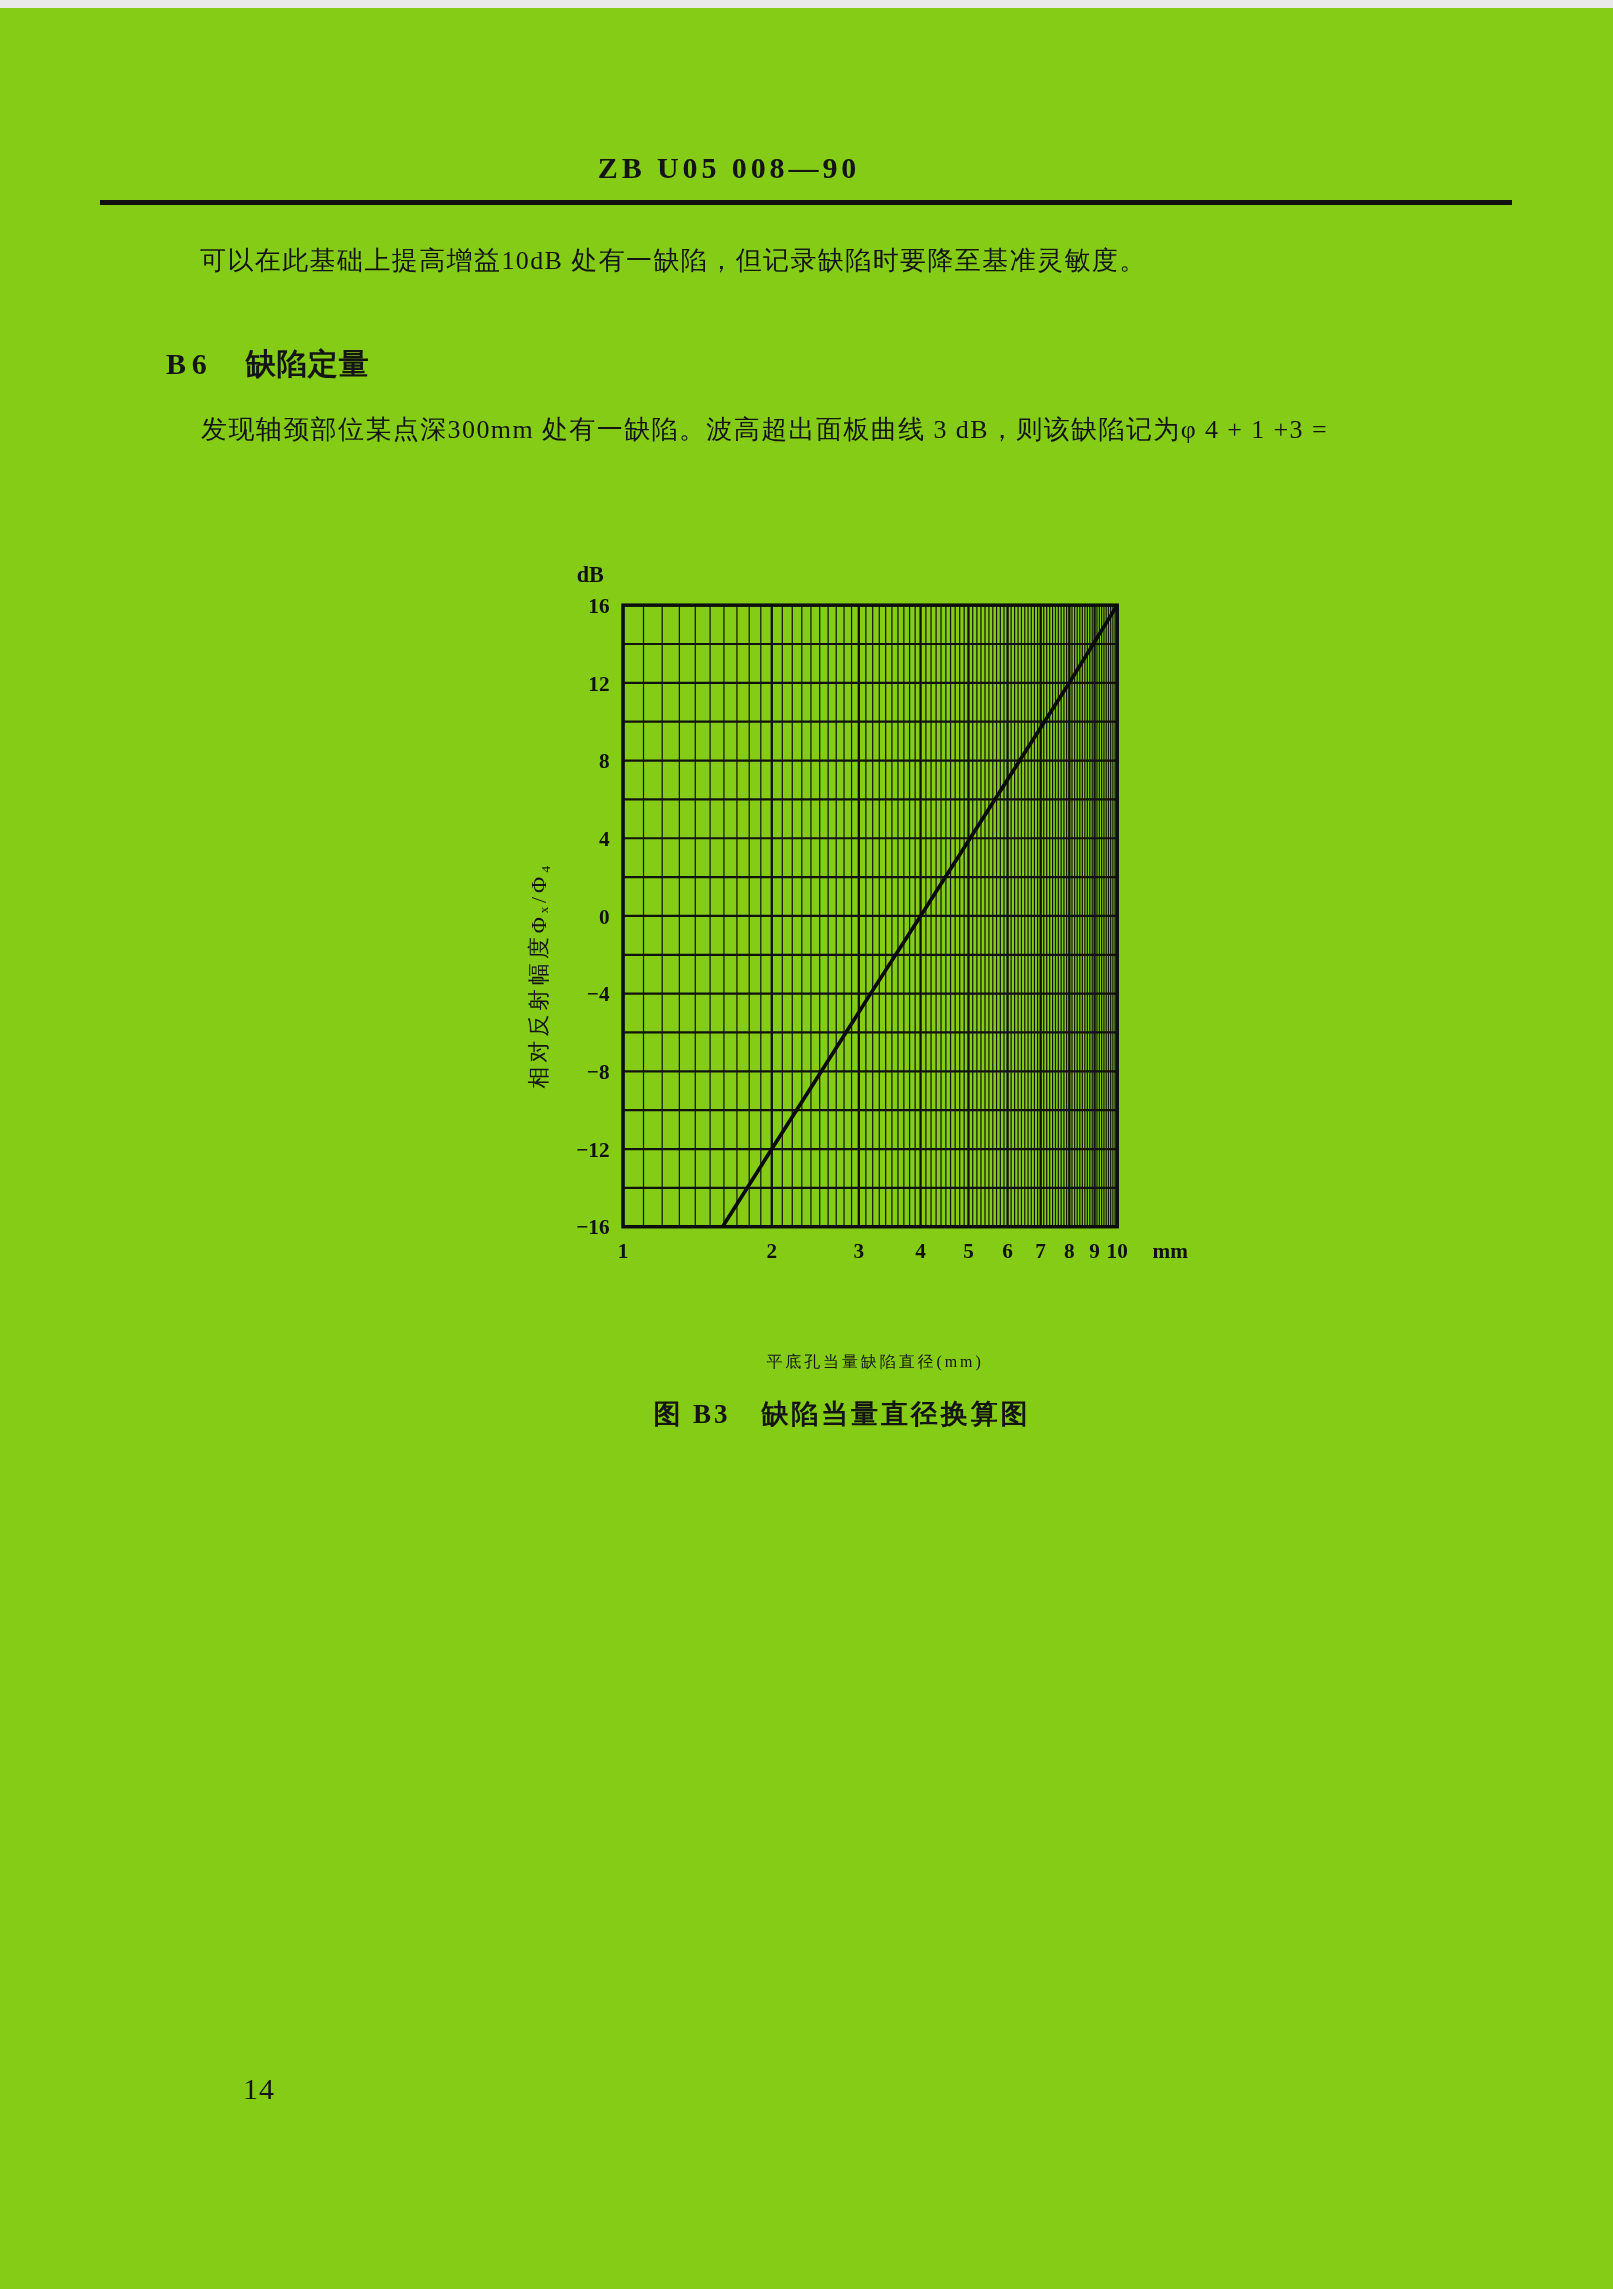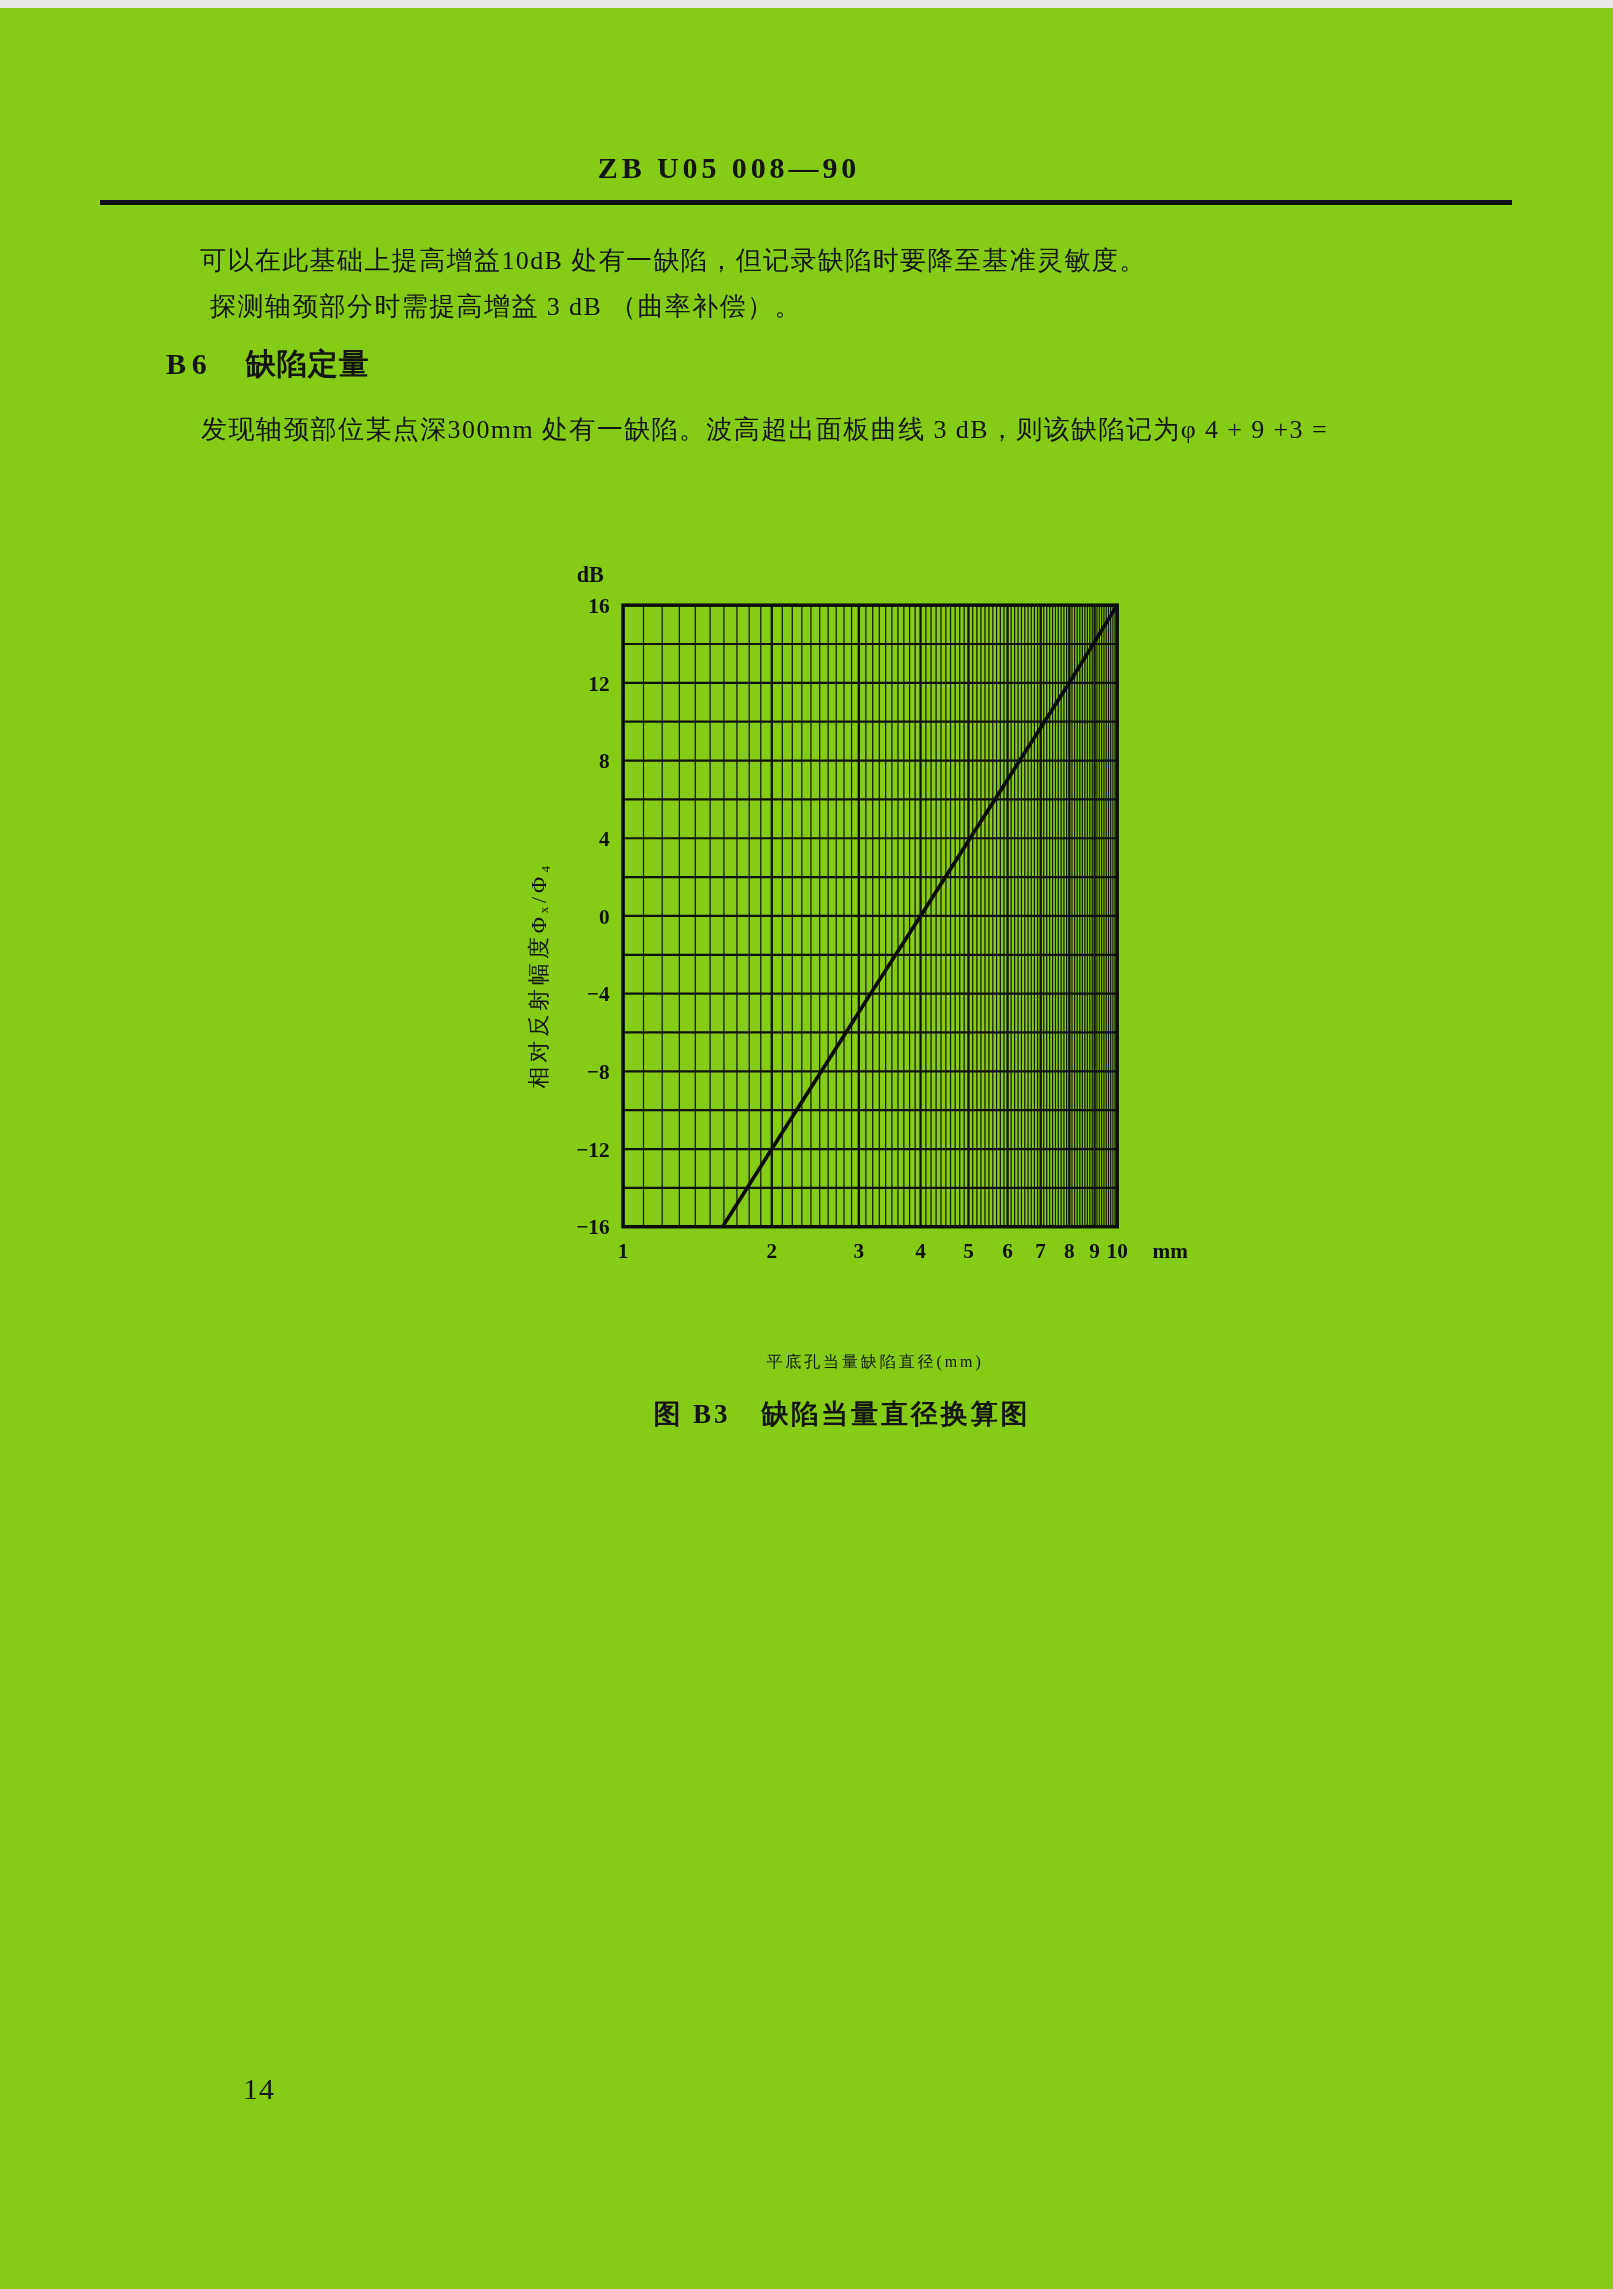--- a/index.html
+++ b/index.html
@@ -70,27 +70,26 @@
 <body>
 
 <div class="page">
 
   <div class="doc-header">ZB U05 008—90</div>
 
   <div class="header-rule"></div>
 
   <div class="body-line line-p1a">可以在此基础上提高增益10dB 处有一缺陷，但记录缺陷时要降至基准灵敏度。</div>
 
-  <div class="body-line line-p1b">探测轴颈部分时需提高增益 3 dB （曲率补偿）。</div>
 
   <div class="section-heading">
     <span class="sec-num">B6</span><span>缺陷定量</span>
   </div>
 
-  <div class="body-line line-p2a">发现轴颈部位某点深300mm 处有一缺陷。波高超出面板曲线 3 dB，则该缺陷记为φ 4 + 9 +3 =</div>
+  <div class="body-line line-p2a">发现轴颈部位某点深300mm 处有一缺陷。波高超出面板曲线 3 dB，则该缺陷记为φ 4 + 1 +3 =</div>
 
 
   <div class="chart-wrap">
     <svg id="chart-svg" viewBox="0 0 700 775" xmlns="http://www.w3.org/2000/svg">
         <line x1="90" y1="53" x2="90" y2="697" stroke="#111111" stroke-width="2.4"></line>
         <line x1="111.19305480101124" y1="53" x2="111.19305480101124" y2="697" stroke="#111111" stroke-width="1.25"></line>
         <line x1="130.5407979763839" y1="53" x2="130.5407979763839" y2="697" stroke="#111111" stroke-width="1.25"></line>
         <line x1="148.33899638110043" y1="53" x2="148.33899638110043" y2="697" stroke="#111111" stroke-width="1.25"></line>
         <line x1="164.81755426725783" y1="53" x2="164.81755426725783" y2="697" stroke="#111111" stroke-width="1.25"></line>
         <line x1="180.1587246365088" y1="53" x2="180.1587246365088" y2="697" stroke="#111111" stroke-width="1.25"></line>

